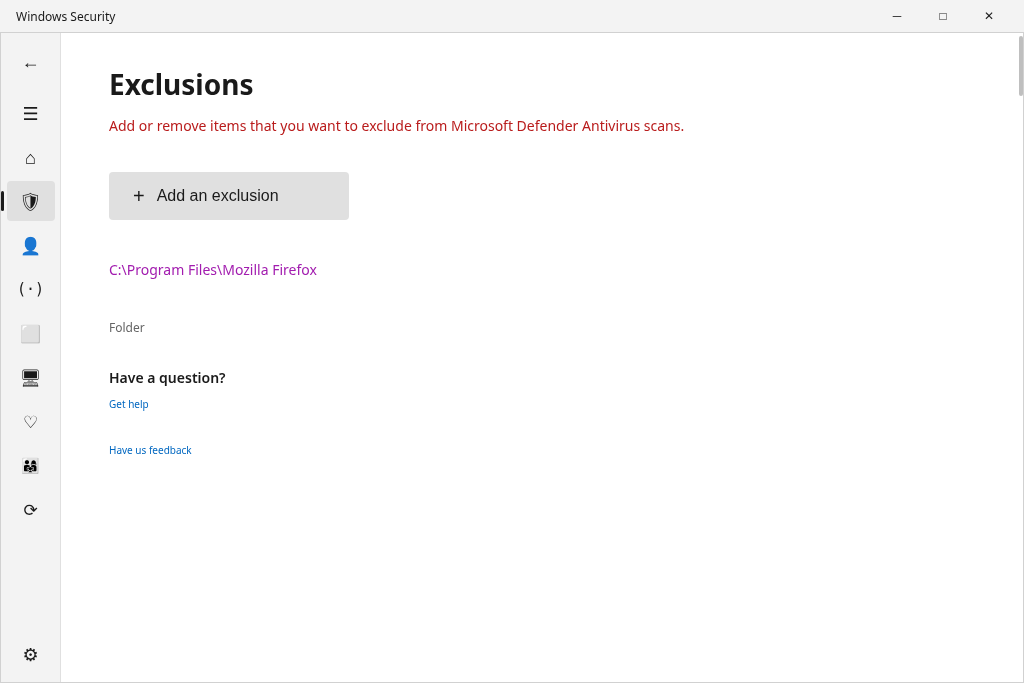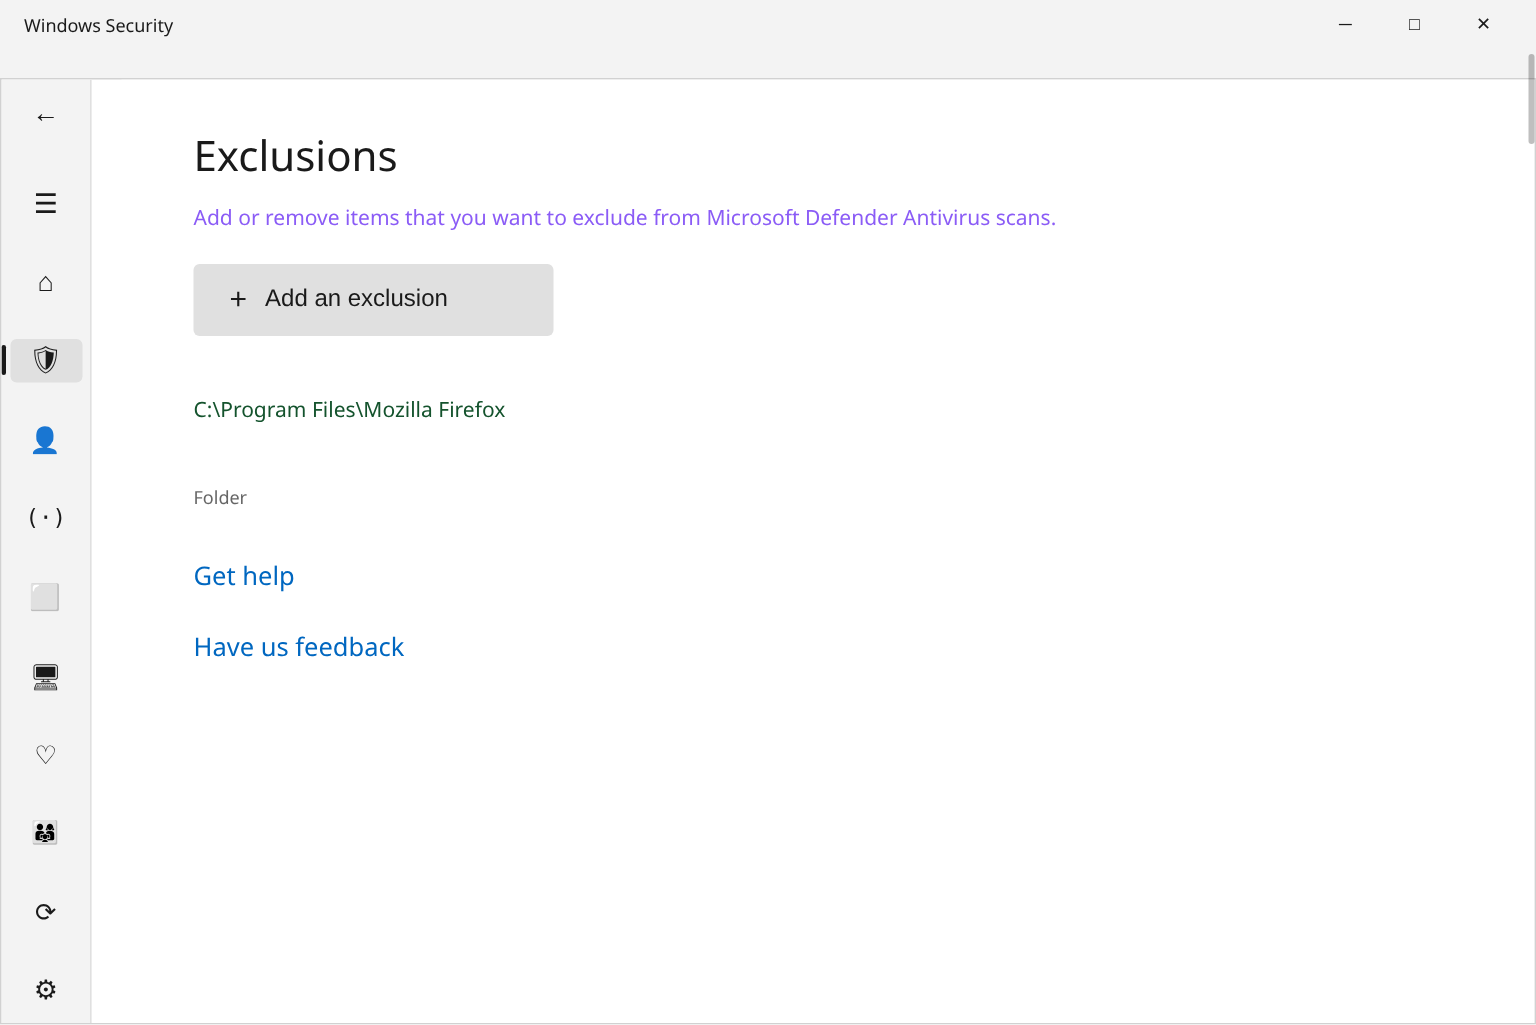--- a/index.html
+++ b/index.html
@@ -1,15 +1,15 @@
 <!DOCTYPE html>
 <html><head>
   <meta charset="utf-8">
   <style>
-    * { margin: 0; padding: 0; box-sizing: border-box; gap: 20px; }
+    * { margin: 0; padding: 0; box-sizing: border-box; }
 
     body {
       width: 1024px;
       height: 683px;
       background: #f3f3f3;
       font-family: 'Segoe UI', system-ui, sans-serif;
       overflow: hidden;
       display: flex;
       flex-direction: column;
     }
@@ -132,29 +132,29 @@
     
     .content {
       flex: 1;
       padding: 32px 48px;
       overflow-y: auto;
       background: white;
     }
 
     .page-title {
       font-size: 28px;
-      font-weight: 400;
+      font-weight: 700;
       color: #1a1a1a;
       margin-bottom: 12px;
     }
 
     .page-description {
       font-size: 14px;
-      color: #8b5cf6;
-      margin-bottom: 20px;
+      color: #b91c1c;
+      margin-bottom: 36px;
       line-height: 1.5;
     }
 
     
     .add-exclusion-btn {
       display: flex;
       align-items: center;
       gap: 12px;
       padding: 14px 24px;
       background: #e0e0e0;
@@ -175,21 +175,21 @@
 
     
     .exclusion-item {
       margin-bottom: 24px;
       padding: 8px 0;
     }
 
     .exclusion-path {
       font-size: 14px;
       font-weight: 400;
-      color: #14532d;
+      color: #a21caf;
       margin-bottom: 2px;
     }
 
     .exclusion-type {
       font-size: 12px;
       color: #666;
       margin-top: 40px;
     }
 
     
@@ -199,21 +199,21 @@
     }
 
     .help-title {
       font-size: 14px;
       font-weight: 600;
       color: #1a1a1a;
       margin-bottom: 4px;
     }
 
     .help-link {
-      font-size: 17px;
+      font-size: 10px;
       color: #0067c0;
       cursor: pointer;
       text-decoration: none;
     }
 
     .scroll-track {
       width: 6px;
       position: absolute;
       right: 0;
       top: 32px;
@@ -297,20 +297,21 @@
     </button>
 
     <div>
       <div class="exclusion-item">
         <div class="exclusion-path">C:\Program Files\Mozilla Firefox</div>
         <div class="exclusion-type">Folder</div>
       </div>
     </div>
 
     <div class="help-section">
+      <div class="help-title">Have a question?</div>
       <a class="help-link" href="#">Get help</a>
     </div>
 
     <div class="help-section">
       <a class="help-link" href="#">Have us feedback</a>
     </div>
   </div>
 
   <div class="scroll-track">
     <div class="scroll-thumb"></div>

